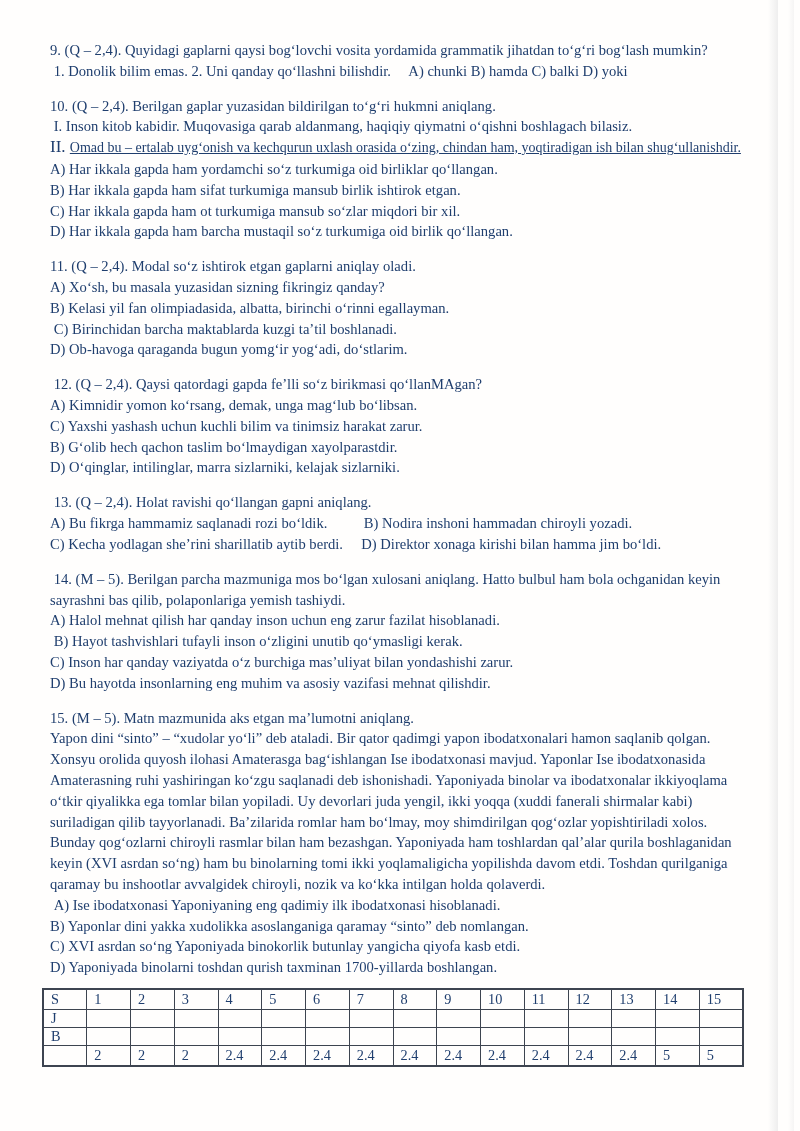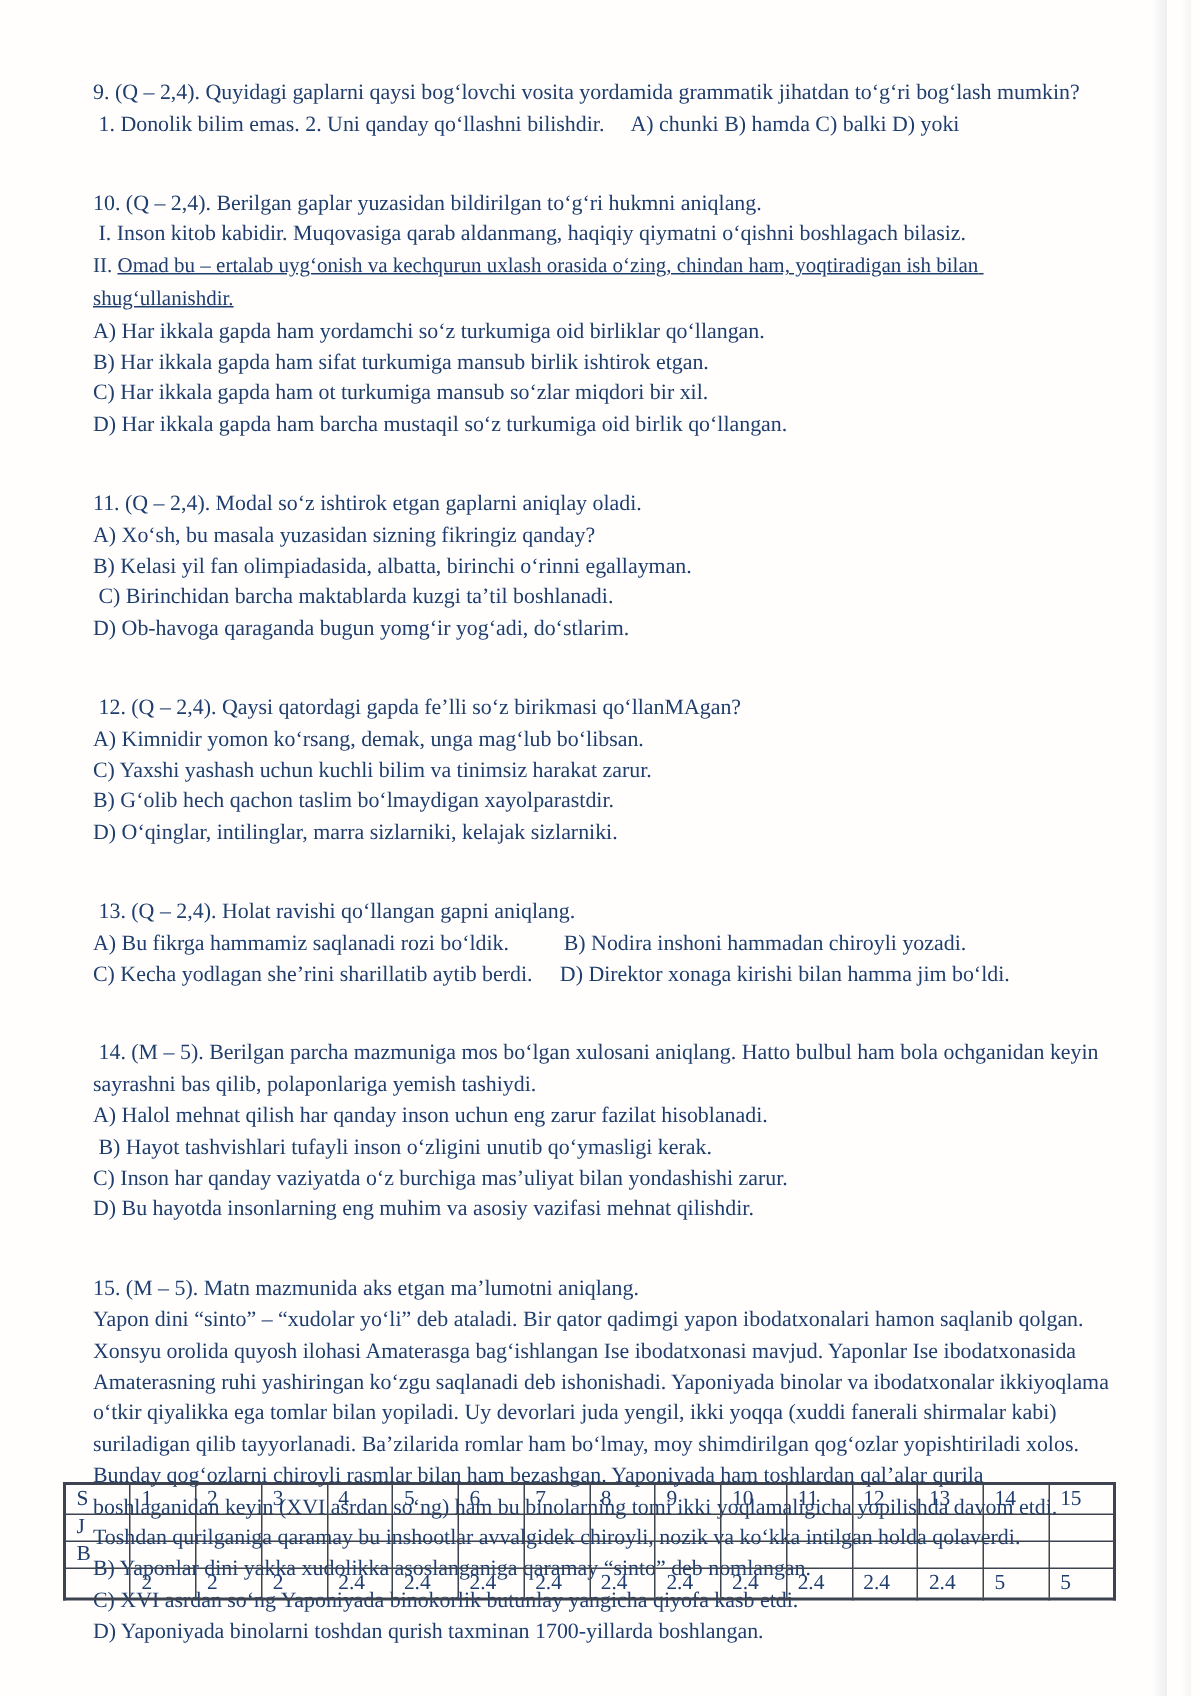--- a/index.html
+++ b/index.html
@@ -29,30 +29,30 @@
   .content {
     position: absolute;
     top: 36px;
     left: 46px;
     width: 710px;
     height: 946px;
     display: flex;
     flex-direction: column;
     justify-content: space-between;
   }
-  .question { margin: 16px; }
+  .question { margin: 4px; }
   .line {
     margin: 0;
     font-size: 14.6px;
     line-height: 20.8px;
     white-space: pre-wrap;
     text-align: left;
   }
   .line.small .line-rest { font-size: 14px; text-decoration: underline; }
-  .line.small .line-prefix { font-size: 14px; }
+  .line.small .line-prefix { font-size: 17px; }
 
   .score-table {
     position: absolute;
     left: 42px;
     top: 988px;
     width: 702px;
     border-collapse: collapse;
     table-layout: fixed;
     border: 2px solid #3d4450;
   }
@@ -127,20 +127,21 @@
       <div class="question">
         <p class="line"> 14. (M – 5). Berilgan parcha mazmuniga mos boʻlgan xulosani aniqlang. Hatto bulbul ham bola ochganidan keyin sayrashni bas qilib, polaponlariga yemish tashiydi.</p>
         <p class="line">A) Halol mehnat qilish har qanday inson uchun eng zarur fazilat hisoblanadi.</p>
         <p class="line"> B) Hayot tashvishlari tufayli inson oʻzligini unutib qoʻymasligi kerak.</p>
         <p class="line">C) Inson har qanday vaziyatda oʻz burchiga masʼuliyat bilan yondashishi zarur.</p>
         <p class="line">D) Bu hayotda insonlarning eng muhim va asosiy vazifasi mehnat qilishdir.</p>
       </div>
       <div class="question">
         <p class="line">15. (M – 5). Matn mazmunida aks etgan maʼlumotni aniqlang.</p>
         <p class="line">Yapon dini “sinto” – “xudolar yoʻli” deb ataladi. Bir qator qadimgi yapon ibodatxonalari hamon saqlanib qolgan. Xonsyu orolida quyosh ilohasi Amaterasga bagʻishlangan Ise ibodatxonasi mavjud. Yaponlar Ise ibodatxonasida Amaterasning ruhi yashiringan koʻzgu saqlanadi deb ishonishadi. Yaponiyada binolar va ibodatxonalar ikkiyoqlama oʻtkir qiyalikka ega tomlar bilan yopiladi. Uy devorlari juda yengil, ikki yoqqa (xuddi fanerali shirmalar kabi) suriladigan qilib tayyorlanadi. Baʼzilarida romlar ham boʻlmay, moy shimdirilgan qogʻozlar yopishtiriladi xolos. Bunday qogʻozlarni chiroyli rasmlar bilan ham bezashgan. Yaponiyada ham toshlardan qalʼalar qurila boshlaganidan keyin (XVI asrdan soʻng) ham bu binolarning tomi ikki yoqlamaligicha yopilishda davom etdi. Toshdan qurilganiga qaramay bu inshootlar avvalgidek chiroyli, nozik va koʻkka intilgan holda qolaverdi.</p>
+        <p class="line"> A) Ise ibodatxonasi Yaponiyaning eng qadimiy ilk ibodatxonasi hisoblanadi.</p>
         <p class="line">B) Yaponlar dini yakka xudolikka asoslanganiga qaramay “sinto” deb nomlangan.</p>
         <p class="line">C) XVI asrdan soʻng Yaponiyada binokorlik butunlay yangicha qiyofa kasb etdi.</p>
         <p class="line">D) Yaponiyada binolarni toshdan qurish taxminan 1700-yillarda boshlangan.</p>
       </div>
     </div>
 
   <table class="score-table">
     <tbody>
         <tr>
           <td>S</td>

